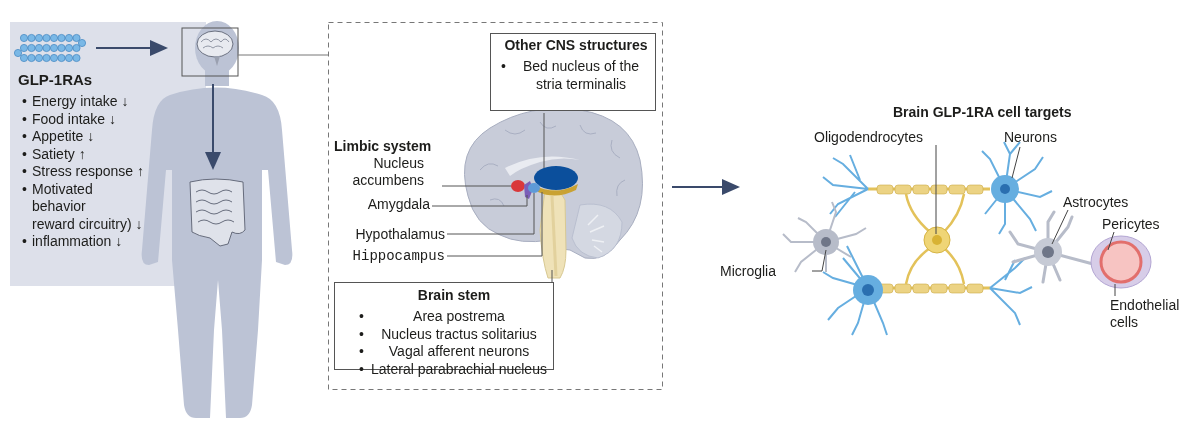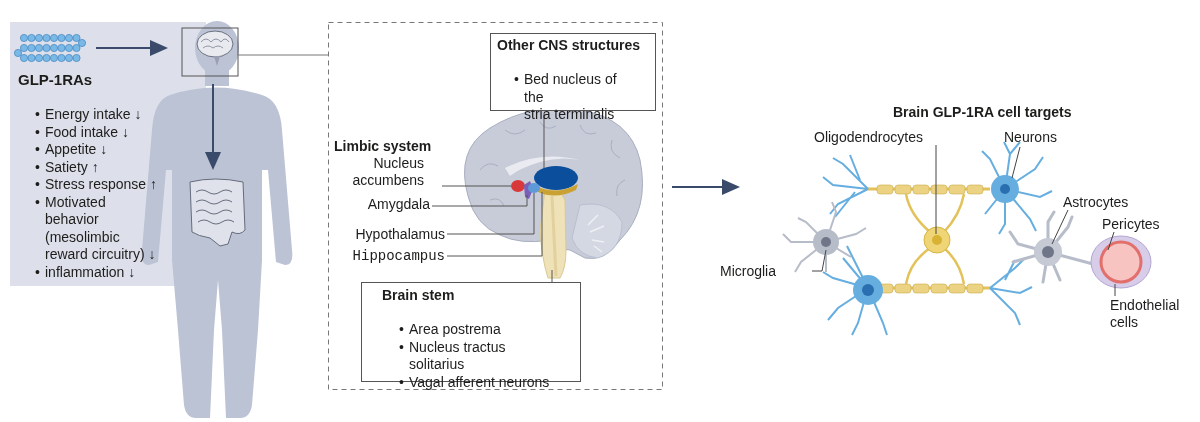--- a/index.html
+++ b/index.html
@@ -1,24 +1,24 @@
 <!DOCTYPE html>
 <html><head>
 <meta charset="utf-8">
 <style>
   html,body{margin:0;padding:0;background:#ffffff;}
   body{width:1200px;height:422px;position:relative;overflow:hidden;font-family:"Liberation Sans",sans-serif;color:#1d1d1b;}
   .abs{position:absolute;}
   #panel{left:10px;top:22px;width:196px;height:264px;background:#dde0ea;}
   .txt{font-size:14px;line-height:17px;white-space:nowrap;}
   .bold{font-weight:bold;}
-  .list{margin:17px;padding:0;list-style:none;}
+  .list{margin:4px;padding:0;list-style:none;}
   .list li{position:relative;padding-left:10px;font-size:14px;line-height:17.5px;}
   .list li:before{content:"•";position:absolute;left:0;top:0;}
-  .box{border:1px solid #555;background:#fff;}
+  .box{border:1px solid #555;background:#fff;text-align:center;}
   svg{position:absolute;left:0;top:0;}
   .lbl{font-size:14px;line-height:17px;white-space:nowrap;}
   .right{text-align:right;}
 </style>
 </head>
 <body>
 
 <div id="panel" class="abs"></div>
 
 <svg width="1200" height="422">
@@ -186,21 +186,20 @@
 <div class="abs txt bold" style="left:18px;top:71px;font-size:15px;">GLP-1RAs</div>
 <ul class="abs list" style="left:18px;top:89px;width:190px;">
   <li><span>Energy intake ↓</span></li>
   <li><span>Food intake ↓</span></li>
   <li><span>Appetite ↓</span></li>
   <li><span>Satiety ↑</span></li>
   <li><span>Stress response ↑</span></li>
   <li>
     <div>Motivated</div>
     <div>behavior</div>
-    <div>(mesolimbic</div>
     <div>reward circuitry) ↓</div>
   </li>
   <li>
     <div>inflammation ↓</div>
   </li>
 </ul>
 
 <div class="abs box" style="left:490px;top:33px;width:166px;height:78px;padding:3px 0 0 6px;box-sizing:border-box;">
   <div class="txt bold">Other CNS structures</div>
   <ul class="list">
@@ -213,26 +212,27 @@
 
 <div class="abs txt bold" style="left:334px;top:138px;">Limbic system</div>
 <div class="abs lbl right" style="left:324px;top:155px;width:100px;text-align:right;">
   <div>Nucleus</div>
   <div>accumbens</div>
 </div>
 <div class="abs lbl right" style="left:330px;top:196px;width:100px;">Amygdala</div>
 <div class="abs lbl right" style="left:330px;top:226px;width:115px;">Hypothalamus</div>
 <div class="abs lbl right" style="left:330px;top:248px;width:115px;font-family:Liberation Mono, monospace;">Hippocampus</div>
 
-<div class="abs box" style="left:361px;top:282px;width:220px;height:100px;padding:4px 0 0 20px;box-sizing:border-box;">
+<div class="abs box" style="left:334px;top:282px;width:220px;height:88px;padding:4px 0 0 20px;box-sizing:border-box;">
   <div class="txt bold">Brain stem</div>
   <ul class="list">
     <li><span>Area postrema</span></li>
     <li><span>Nucleus tractus solitarius</span></li>
     <li><span>Vagal afferent neurons</span></li>
+    <li><span>Lateral parabrachial nucleus</span></li>
   </ul>
 </div>
 
 <div class="abs txt bold" style="left:893px;top:104px;">Brain  GLP-1RA cell targets</div>
 <div class="abs lbl" style="left:814px;top:129px;">Oligodendrocytes</div>
 <div class="abs lbl" style="left:1004px;top:129px;">Neurons</div>
 <div class="abs lbl" style="left:1063px;top:194px;">Astrocytes</div>
 <div class="abs lbl" style="left:1102px;top:216px;">Pericytes</div>
 <div class="abs lbl" style="left:720px;top:263px;">Microglia</div>
 <div class="abs lbl" style="left:1110px;top:297px;">

